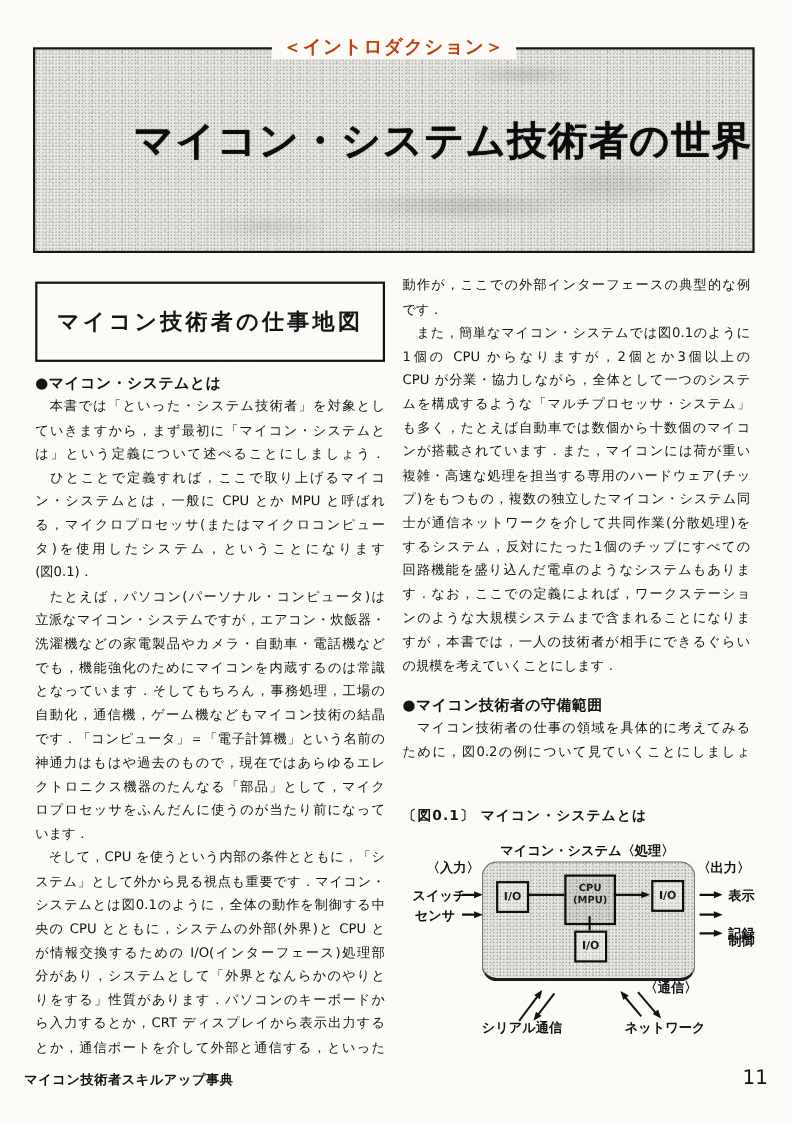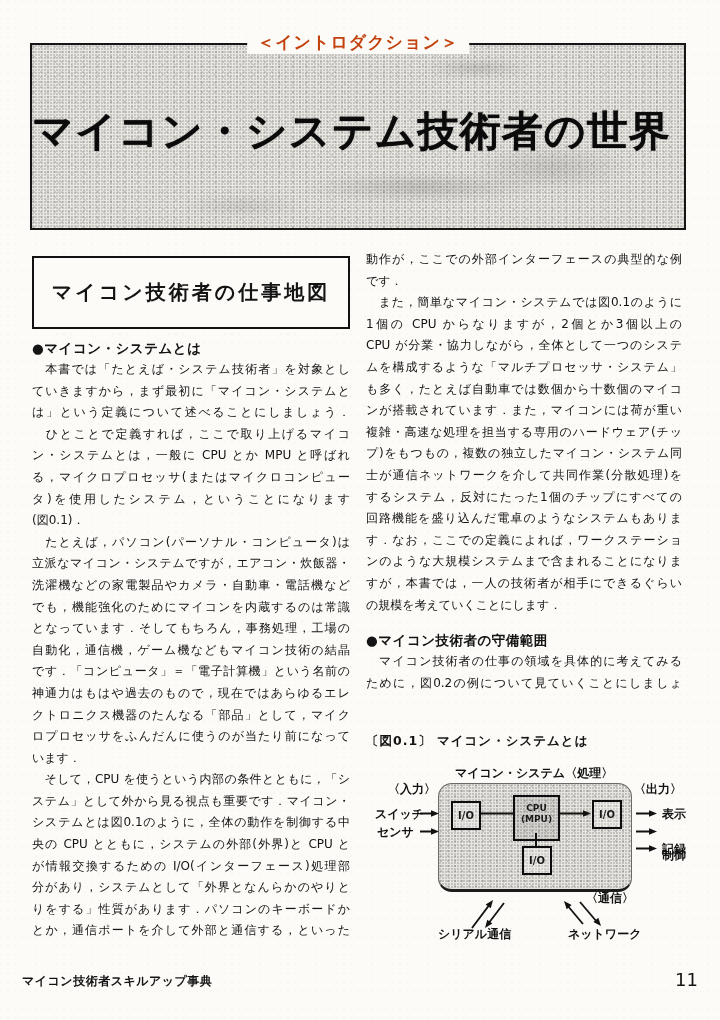--- a/index.html
+++ b/index.html
@@ -32,22 +32,22 @@
   }
   .intro-tab{
     position:absolute;top:-14px;left:50%;transform:translateX(-50%);
     background:#fcfbf8;
     padding:0 10px;
     font-size:17px;font-weight:bold;letter-spacing:1px;
     white-space:nowrap;color:#c2410c;
   }
   .banner-title{
     margin:0;padding-top:59px;
-    text-align:left;
-    font-size:41px;font-weight:bold;letter-spacing:1px;
+    text-align:right;
+    font-size:36px;font-weight:bold;letter-spacing:1px;
     color:#0b0b0b;
     text-shadow:0 0 1px rgba(0,0,0,.8);
   }
   .smudge{position:absolute;pointer-events:none;filter:blur(3px);}
   .smudge.s1{left:270px;top:128px;width:240px;height:28px;background:radial-gradient(ellipse,rgba(70,70,70,.22),transparent 70%);}
   .smudge.s2{left:440px;top:100px;width:160px;height:46px;background:radial-gradient(ellipse,rgba(80,80,80,.18),transparent 70%);}
   .smudge.s3{left:390px;top:14px;width:110px;height:18px;background:radial-gradient(ellipse,rgba(70,70,70,.22),transparent 70%);}
   .smudge.s4{left:150px;top:150px;width:120px;height:22px;background:radial-gradient(ellipse,rgba(90,90,90,.15),transparent 70%);}
 
   
@@ -139,21 +139,21 @@
     <div class="smudge s3"></div>
     <div class="smudge s4"></div>
     <div class="intro-tab">＜イントロダクション＞</div>
     <h1 class="banner-title">マイコン・システム技術者の世界</h1>
   </div>
 
   <div class="col col-left">
     <div class="box-heading">マイコン技術者の仕事地図</div>
     <div class="section-heading">●マイコン・システムとは</div>
     <div class="bodytext">
-        <div class="tline">　本書では「たとえば・システム技術者」を対象とし</div>
+        <div class="tline">　本書では「といった・システム技術者」を対象とし</div>
         <div class="tline">ていきますから，まず最初に「マイコン・システムと</div>
         <div class="tline">は」という定義について述べることにしましょう．</div>
         <div class="tline">　ひとことで定義すれば，ここで取り上げるマイコ</div>
         <div class="tline">ン・システムとは，一般に CPU とか MPU と呼ばれ</div>
         <div class="tline">る，マイクロプロセッサ(またはマイクロコンピュー</div>
         <div class="tline">タ)を使用したシステム，ということになります</div>
         <div class="tline short">(図0.1)．</div>
         <div class="tline">　たとえば，パソコン(パーソナル・コンピュータ)は</div>
         <div class="tline">立派なマイコン・システムですが，エアコン・炊飯器・</div>
         <div class="tline">洗濯機などの家電製品やカメラ・自動車・電話機など</div>
@@ -165,20 +165,21 @@
         <div class="tline">クトロニクス機器のたんなる「部品」として，マイク</div>
         <div class="tline">ロプロセッサをふんだんに使うのが当たり前になって</div>
         <div class="tline short">います．</div>
         <div class="tline">　そして，CPU を使うという内部の条件とともに，「シ</div>
         <div class="tline">ステム」として外から見る視点も重要です．マイコン・</div>
         <div class="tline">システムとは図0.1のように，全体の動作を制御する中</div>
         <div class="tline">央の CPU とともに，システムの外部(外界)と CPU と</div>
         <div class="tline">が情報交換するための I/O(インターフェース)処理部</div>
         <div class="tline">分があり，システムとして「外界となんらかのやりと</div>
         <div class="tline">りをする」性質があります．パソコンのキーボードか</div>
+        <div class="tline">ら入力するとか，CRT ディスプレイから表示出力する</div>
         <div class="tline">とか，通信ポートを介して外部と通信する，といった</div>
       </div>
   </div>
 
   <div class="col col-right">
     <div class="bodytext">
         <div class="tline">動作が，ここでの外部インターフェースの典型的な例</div>
         <div class="tline short">です．</div>
         <div class="tline">　また，簡単なマイコン・システムでは図0.1のように</div>
         <div class="tline">1個の CPU からなりますが，2個とか3個以上の</div>

